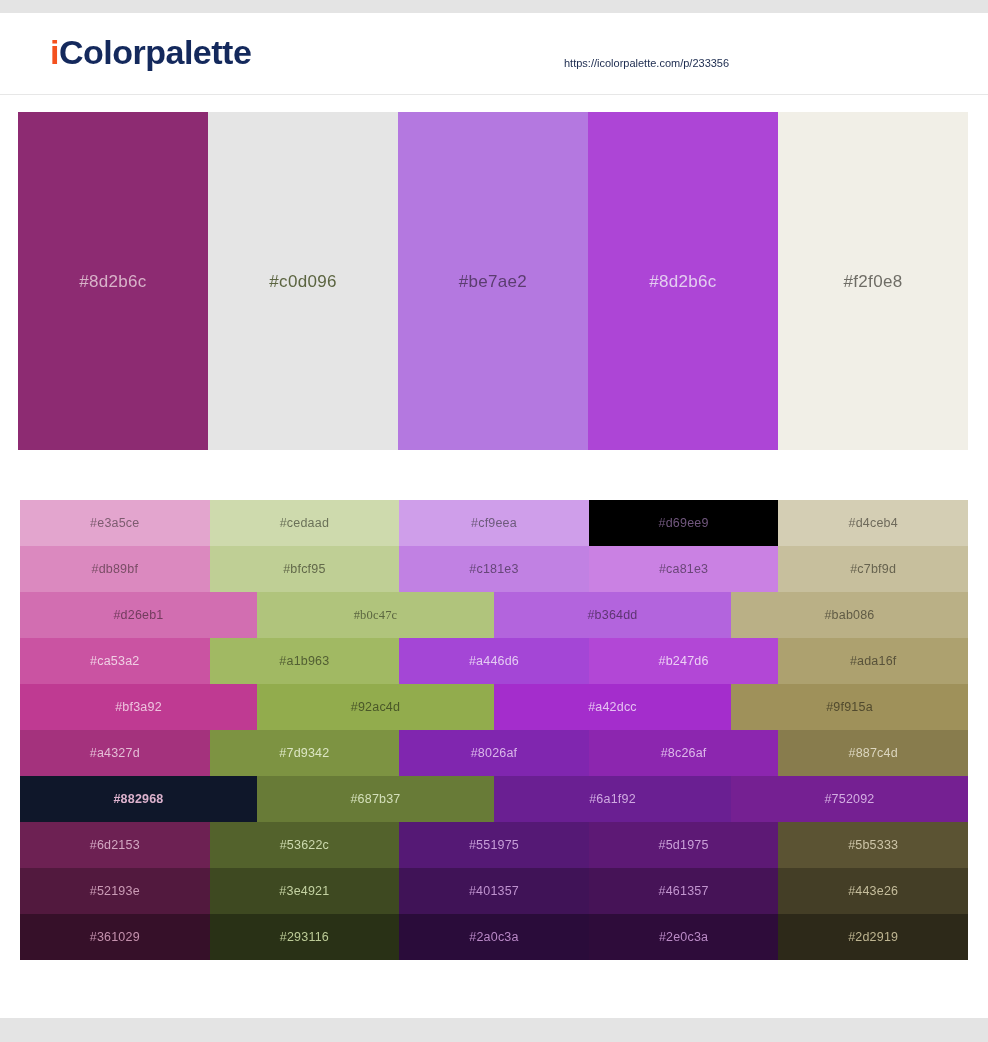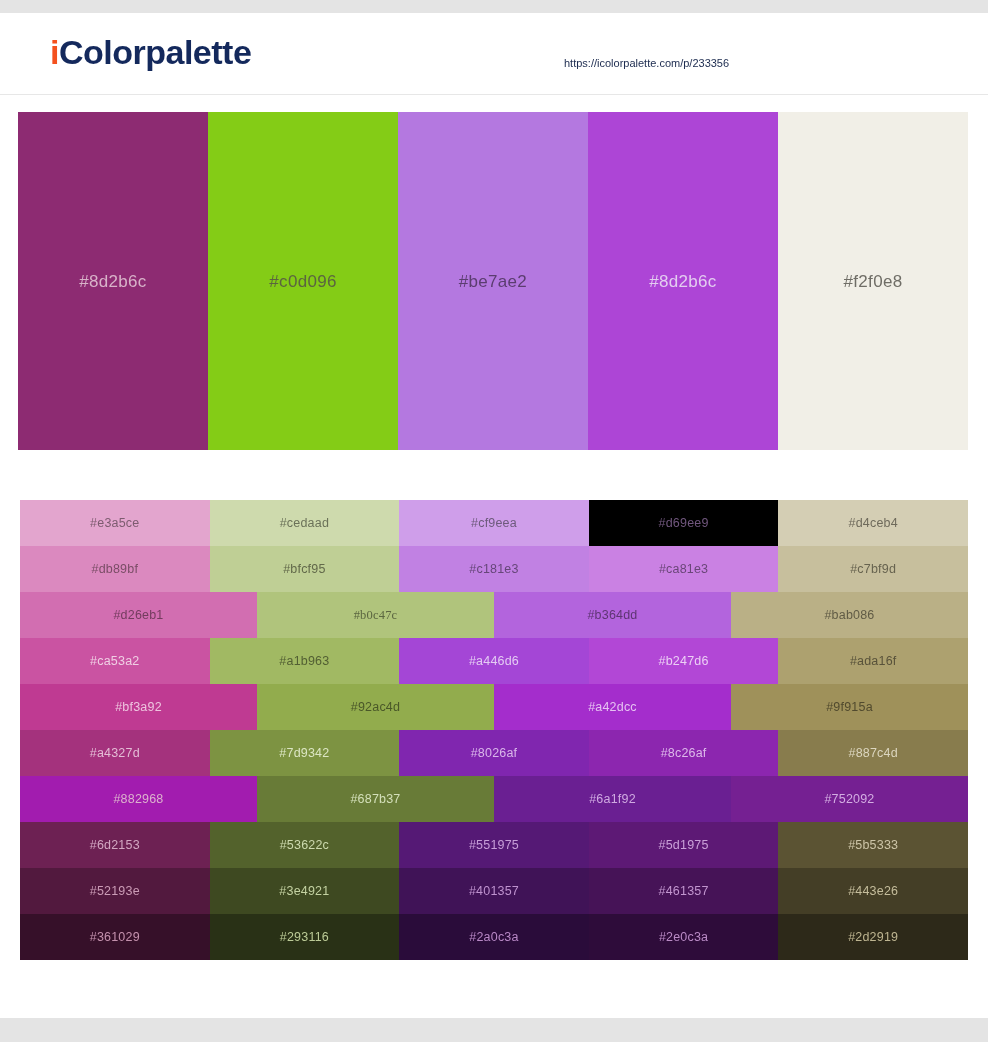--- a/index.html
+++ b/index.html
@@ -127,21 +127,21 @@
 
   <div class="header">
     <div class="logo"><span class="logo-i" style="color: rgb(244, 81, 30);">i</span><span class="logo-rest" style="color: rgb(20, 41, 92);">Colorpalette</span></div>
     <div class="header-url">https://icolorpalette.com/p/233356</div>
   </div>
 
   <div class="swatch-row">
       <div class="swatch" style="background: rgb(141, 43, 114);">
         <span class="swatch-label" style="color: rgb(216, 179, 201);">#8d2b6c</span>
       </div>
-      <div class="swatch" style="background: #84cc16;">
+      <div class="swatch" style="background: #e5e5e5;">
         <span class="swatch-label" style="color: rgb(91, 100, 64);">#c0d096</span>
       </div>
       <div class="swatch" style="background: rgb(180, 120, 224);">
         <span class="swatch-label" style="color: rgb(91, 61, 112);">#be7ae2</span>
       </div>
       <div class="swatch" style="background: rgb(173, 69, 214);">
         <span class="swatch-label" style="color: rgb(227, 205, 240);">#8d2b6c</span>
       </div>
       <div class="swatch" style="background: rgb(241, 239, 231);">
         <span class="swatch-label" style="color: rgb(111, 109, 102);">#f2f0e8</span>
@@ -239,21 +239,21 @@
           <span class="shade-label" style="color: rgb(217, 182, 234);">#8026af</span>
         </div>
         <div class="shade-cell" style="background: rgb(140, 38, 175);">
           <span class="shade-label" style="color: rgb(221, 185, 234);">#8c26af</span>
         </div>
         <div class="shade-cell" style="background: rgb(136, 124, 77);">
           <span class="shade-label" style="color: rgb(220, 214, 191);">#887c4d</span>
         </div>
       </div>
       <div class="shade-row">
-        <div class="shade-cell" style="background: #a21caf;">
+        <div class="shade-cell" style="background: #0f172a; font-weight: bold;">
           <span class="shade-label" style="color: rgb(220, 178, 205);">#882968</span>
         </div>
         <div class="shade-cell" style="background: rgb(104, 123, 55);">
           <span class="shade-label" style="color: rgb(212, 224, 186);">#687b37</span>
         </div>
         <div class="shade-cell" style="background: rgb(106, 31, 146);">
           <span class="shade-label" style="color: rgb(207, 169, 225);">#6a1f92</span>
         </div>
         <div class="shade-cell" style="background: rgb(117, 32, 146);">
           <span class="shade-label" style="color: rgb(211, 173, 226);">#752092</span>

